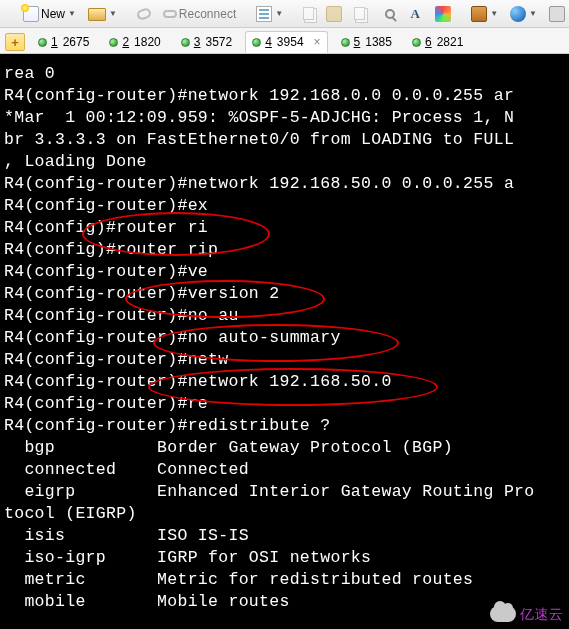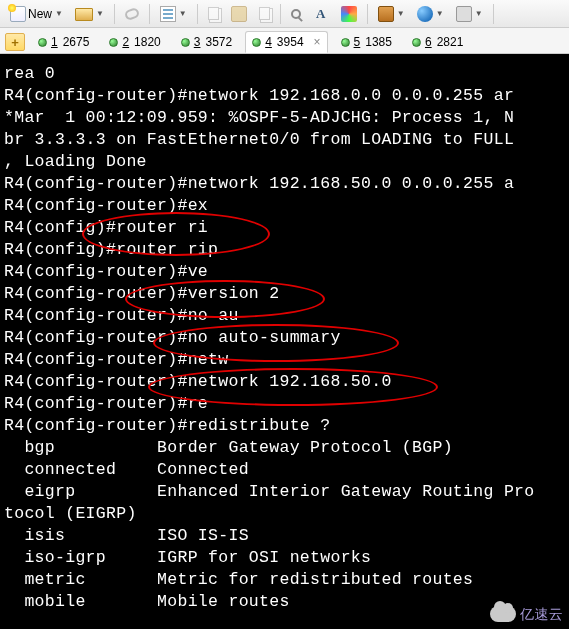--- a/index.html
+++ b/index.html
@@ -1,30 +1,30 @@
 <!DOCTYPE html>
 <html><head>
 <meta charset="utf-8">
 <style>
 * { margin: 0; padding: 0; box-sizing: border-box; }
 body { font-family: Tahoma, sans-serif; font-size: 12px; background: #f0f0f0; width: 569px; }
-.toolbar { background: linear-gradient(#fafafa,#e8e8e8); border-bottom: 1px solid #ccc; padding: 3px 5px; display: flex; align-items: center; gap: 2px; height: 28px; }
+.toolbar { background: linear-gradient(#fafafa,#e8e8e8); border-bottom: 1px solid #ccc; padding: 3px 18px; display: flex; align-items: center; gap: 2px; height: 28px; }
 .sep { width: 1px; height: 20px; background: #ccc; margin: 0 3px; }
 .tb-btn { display: inline-flex; align-items: center; padding: 2px 4px; border: 1px solid transparent; border-radius: 2px; cursor: pointer; gap: 2px; }
 .tb-btn.disabled { opacity: 0.5; cursor: default; }
 .dd-arr { font-size: 8px; color: #555; margin-left: 1px; }
 .tabbar { background: #f5f5f5; border-bottom: 1px solid #ccc; padding: 3px 5px 0 5px; display: flex; align-items: center; gap: 6px; height: 26px; }
 .add-tab { width: 20px; height: 18px; background: linear-gradient(#ffe9a8,#ffd966); border: 1px solid #e0b050; border-radius: 2px; display: flex; align-items: center; justify-content: center; color: #a07000; font-weight: bold; cursor: pointer; font-size: 13px; }
 .tab { display: flex; align-items: center; gap: 4px; padding: 3px 6px; cursor: pointer; border: 1px solid transparent; }
 .tab.active { background: #fff; border: 1px solid #ccc; border-bottom: 1px solid #fff; border-radius: 3px 3px 0 0; }
 .dot { width: 9px; height: 9px; border-radius: 50%; border: 1px solid #2a7a2a; background: radial-gradient(circle at 30% 30%, #9f9, #2a7a2a); }
 .tab-num { text-decoration: underline; margin-right: 1px; }
 .terminal { background: #000; color: #fff; font-family: "Courier New", monospace; font-size: 16.5px; line-height: 22px; padding: 9px 4px 6px 4px; white-space: pre-wrap; word-break: break-all; position: relative; height: 575px; overflow: hidden; letter-spacing: 0.3px; }
 .anno { position: absolute; border: 2px solid #e00000; border-radius: 50%; pointer-events: none; }
-.watermark { position: absolute; right: 6px; bottom: 4px; display: flex; align-items: center; gap: 4px; color: #c4b5fd; font-family: "Microsoft YaHei",sans-serif; font-size: 14px; opacity: 0.85; }
+.watermark { position: absolute; right: 6px; bottom: 4px; display: flex; align-items: center; gap: 4px; color: #d946ef; font-family: "Microsoft YaHei",sans-serif; font-size: 14px; opacity: 0.85; }
 .cloud { width: 26px; height: 16px; background: #eee; border-radius: 10px; position: relative; }
 .cloud::before,.cloud::after { content:""; position:absolute; background:#eee; border-radius:50%; }
 .cloud::before { width:12px; height:12px; top:-5px; left:4px; }
 .cloud::after { width:10px; height:10px; top:-3px; left:13px; }
 
 .ico { display:inline-block; width:16px; height:16px; position:relative; }
 .ico-new { background: linear-gradient(#fff,#eef); border:1px solid #9ab; border-radius:2px; }
 .ico-new::after { content:""; position:absolute; top:-3px; left:-3px; width:8px; height:8px; background:radial-gradient(#ff6,#fa0); border-radius:50%; }
 .ico-open { width:18px; height:13px; background:linear-gradient(#ffe9a8,#e0b050); border:1px solid #b88a20; border-radius:1px; margin-top:2px; }
 .ico-link { width:14px; height:10px; border:2px solid #888; border-radius:5px; transform:rotate(-20deg); }
@@ -50,20 +50,24 @@
     <span>New</span>
     <span class="dd-arr">▼</span>
   </span>
   <span class="tb-btn">
     <span class="ico ico-open"></span>
     <span class="dd-arr">▼</span>
   </span>
   <span class="sep"></span>
   <span class="tb-btn disabled">
     <span class="ico ico-link"></span>
+  </span>
+  <span class="tb-btn disabled">
+    <span class="ico ico-reconnect"></span>
+    <span>Reconnect</span>
   </span>
   <span class="sep"></span>
   <span class="tb-btn">
     <span class="ico ico-list"></span>
     <span class="dd-arr">▼</span>
   </span>
   <span class="sep"></span>
   <span class="tb-btn disabled">
       <span class="ico ico-copy"></span>
     </span>

